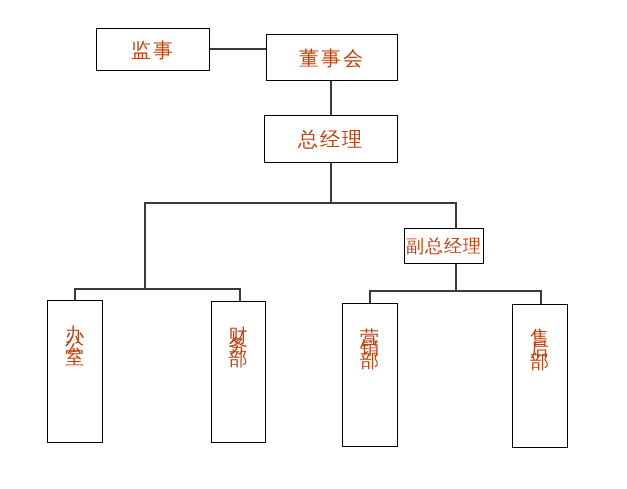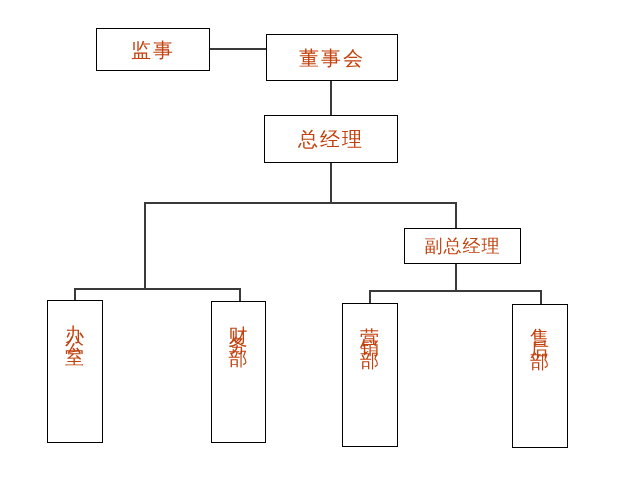--- a/index.html
+++ b/index.html
@@ -81,21 +81,21 @@
   </div>
 
   <div class="node" style="left:266px; top:26px; width:132px; height:47px;margin-top:8px;">
     <span class="node-label">董事会</span>
   </div>
 
   <div class="node" style="left:264px; top:115px; width:134px; height:48px;align-items:center;">
     <span class="node-label">总经理</span>
   </div>
 
-  <div class="node" style="left:404px; top:228px; width:117px; height:36px;">
+  <div class="node" style="left:404px; top:228px; width:80px; height:36px;">
     <span class="node-label" style="font-size:18px; letter-spacing:1px;">副总经理</span>
   </div>
 
   <div class="node vertical" style="left:47px; top:300px; width:56px; height:143px;">
     <span class="node-label">办公室</span>
   </div>
 
   <div class="node vertical" style="left:211px; top:301px; width:55px; height:142px;">
     <span class="node-label">财务部</span>
   </div>

